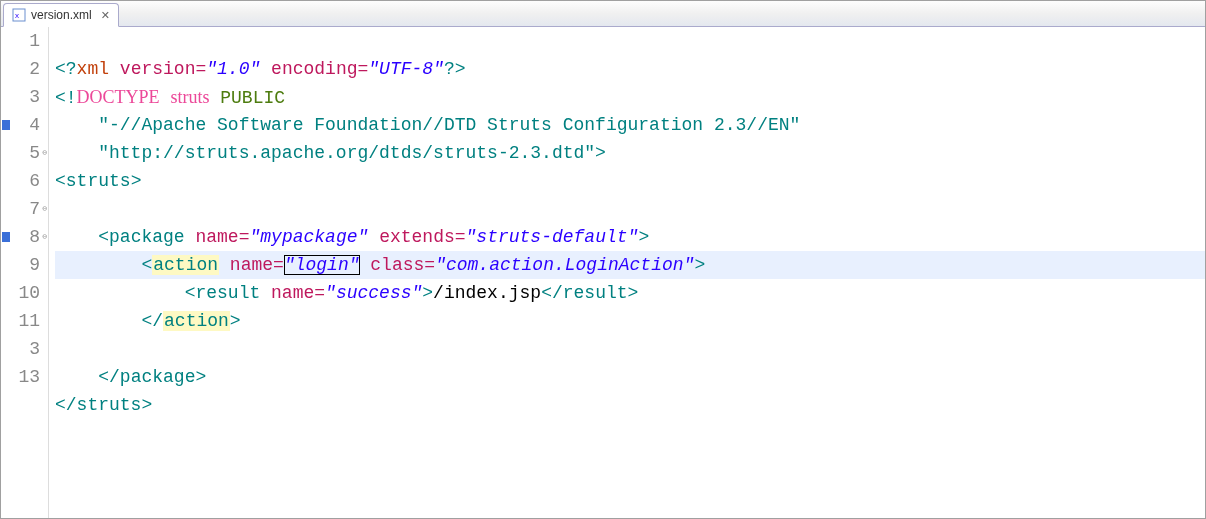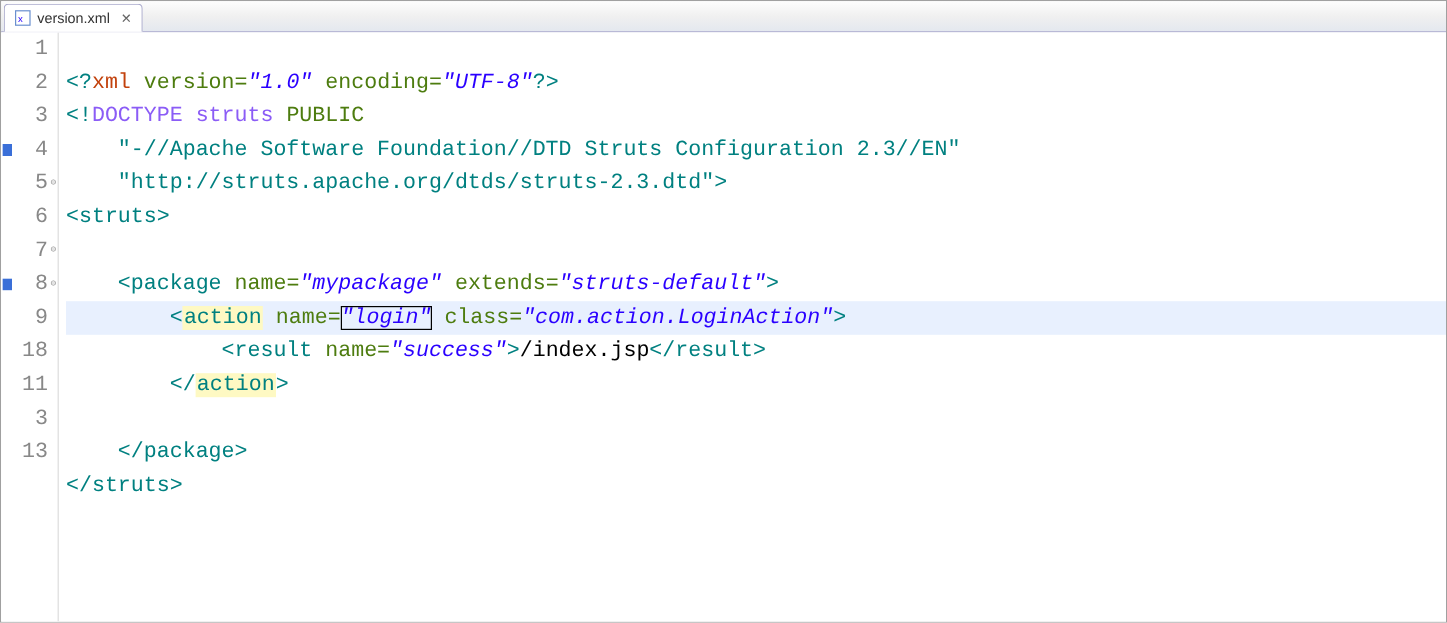--- a/index.html
+++ b/index.html
@@ -86,23 +86,23 @@
     font-size: 18px;
     line-height: 28px;
     white-space: pre;
   }
   .code .line { height: 28px; display:block; }
   .code .line.hl { background:#e8f0fe; }
   
   .t-pi   { color:#c2410c; }            
   .t-tag  { color:#008080; }            
   .t-angle{ color:#008080; }
-  .t-attr { color:#4d7c0f; }            
+  .t-attr { color:#be185d; }            
   .t-str  { color:#2a00ff; font-style: italic; } 
-  .t-doctype { color:#8b5cf6; }
+  .t-doctype { color:#ec4899;font-family:Liberation Serif, serif; }
   .t-public  { color:#4d7c0f; }
   .t-dtdstr  { color:#008080; }
   .t-text { color:#000; }
   .sel-tag { background:#fef9c3; color:#008080; padding:0 1px; }
   .caret-box {
     outline:1px solid #000; outline-offset:-1px;
   }
 </style>
 </head>
 <body>
@@ -151,21 +151,21 @@
     <div class="gutter-numbers">
       <div class="ln">1</div>
       <div class="ln">2</div>
       <div class="ln">3</div>
       <div class="ln">4</div>
       <div class="ln"><span>5</span><span class="fold-mark">⊖</span></div>
       <div class="ln">6</div>
       <div class="ln"><span>7</span><span class="fold-mark">⊖</span></div>
       <div class="ln"><span>8</span><span class="fold-mark">⊖</span></div>
       <div class="ln">9</div>
-      <div class="ln">18</div>
+      <div class="ln">10</div>
       <div class="ln">11</div>
       <div class="ln">3</div>
       <div class="ln">13</div>
     </div>
 
     <div class="code">
 <span class="line"><span class="t-angle">&lt;?</span><span class="t-pi">xml</span> <span class="t-attr">version=</span><span class="t-str">"1.0"</span> <span class="t-attr">encoding=</span><span class="t-str">"UTF-8"</span><span class="t-angle">?&gt;</span></span><span class="line"><span class="t-angle">&lt;!</span><span class="t-doctype">DOCTYPE</span> <span class="t-doctype">struts</span> <span class="t-public">PUBLIC</span></span><span class="line">    <span class="t-dtdstr">"-//Apache Software Foundation//DTD Struts Configuration 2.3//EN"</span></span><span class="line">    <span class="t-dtdstr">"http://struts.apache.org/dtds/struts-2.3.dtd"</span><span class="t-angle">&gt;</span></span><span class="line"><span class="t-angle">&lt;</span><span class="t-tag">struts</span><span class="t-angle">&gt;</span></span><span class="line"> </span><span class="line">    <span class="t-angle">&lt;</span><span class="t-tag">package</span> <span class="t-attr">name=</span><span class="t-str">"mypackage"</span> <span class="t-attr">extends=</span><span class="t-str">"struts-default"</span><span class="t-angle">&gt;</span></span><span class="line hl">        <span class="t-angle">&lt;</span><span class="sel-tag">action</span> <span class="t-attr">name=</span><span class="t-str caret-box">"login"</span> <span class="t-attr">class=</span><span class="t-str">"com.action.LoginAction"</span><span class="t-angle">&gt;</span></span><span class="line">            <span class="t-angle">&lt;</span><span class="t-tag">result</span> <span class="t-attr">name=</span><span class="t-str">"success"</span><span class="t-angle">&gt;</span><span class="t-text">/index.jsp</span><span class="t-angle">&lt;/</span><span class="t-tag">result</span><span class="t-angle">&gt;</span></span><span class="line">        <span class="t-angle">&lt;/</span><span class="sel-tag">action</span><span class="t-angle">&gt;</span></span><span class="line"> </span><span class="line">    <span class="t-angle">&lt;/</span><span class="t-tag">package</span><span class="t-angle">&gt;</span></span><span class="line"><span class="t-angle">&lt;/</span><span class="t-tag">struts</span><span class="t-angle">&gt;</span></span>
     </div>
 
   </div>

